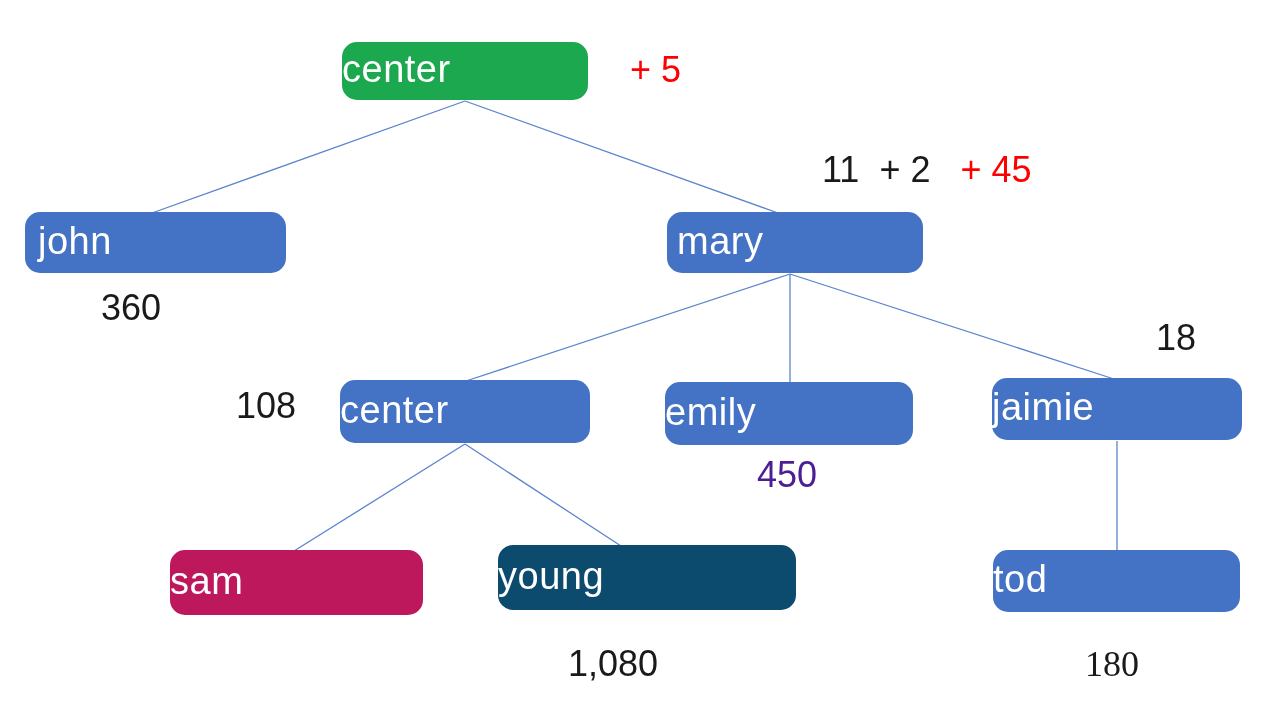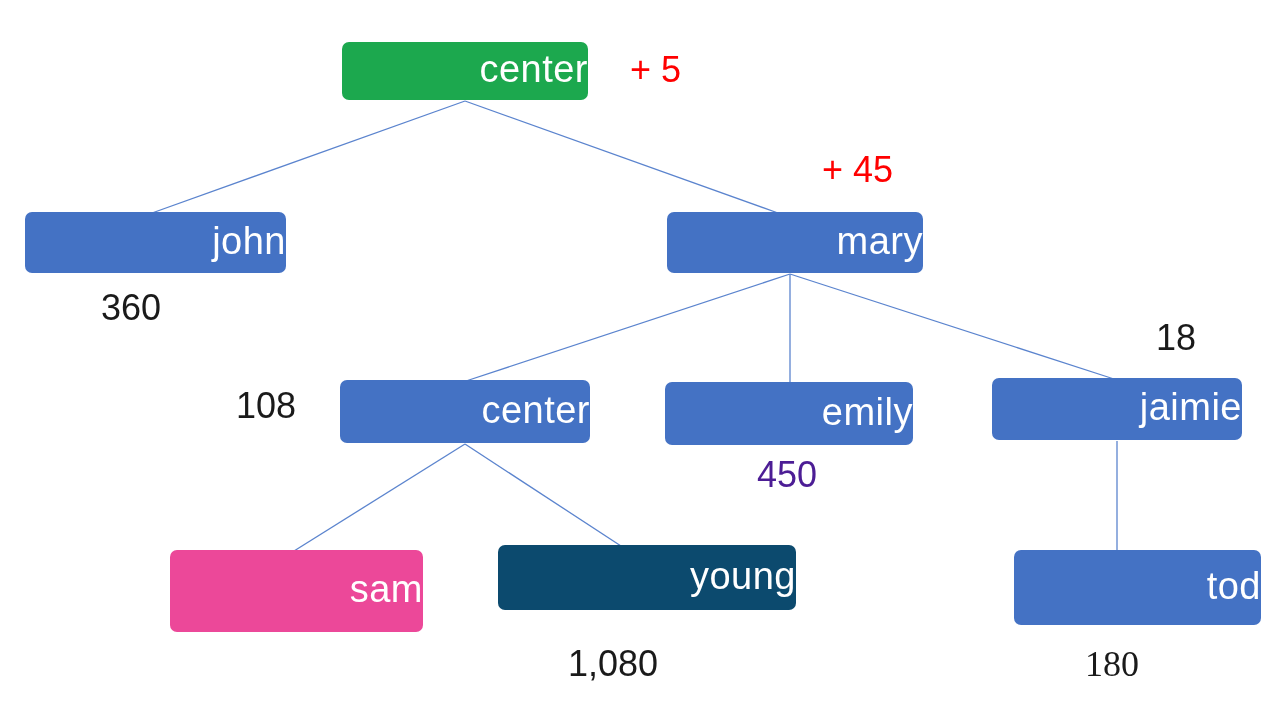--- a/index.html
+++ b/index.html
@@ -19,22 +19,22 @@
     position: absolute;
     left: 0; top: 0;
     width: 1280px;
     height: 708px;
     pointer-events: none;
   }
   .node {
     position: absolute;
     display: flex;
     align-items: center;
-    justify-content: flex-end;
-    border-radius: 7px;
+    justify-content: flex-start;
+    border-radius: 15px;
     color: #ffffff;
     font-size: 38px;
     line-height: 1;
     letter-spacing: 0.5px;
   }
   .node .node-label {
     transform: translateY(-2px);
   }
   .annotation {
     position: absolute;
@@ -71,33 +71,33 @@
       </div>
       <div class="node" style="left: 340px; top: 380px; width: 250px; height: 63px; background: rgb(68, 114, 196); color: rgb(255, 255, 255);">
         <span class="node-label">center</span>
       </div>
       <div class="node" style="left: 665px; top: 382px; width: 248px; height: 63px; background: rgb(68, 114, 196); color: rgb(255, 255, 255);">
         <span class="node-label">emily</span>
       </div>
       <div class="node" style="left: 992px; top: 378px; width: 250px; height: 62px; background: rgb(68, 114, 196); color: rgb(255, 255, 255);">
         <span class="node-label">jaimie</span>
       </div>
-      <div class="node" style="left: 170px; top: 550px; width: 253px; height: 82px; background: #ec4899; color: rgb(255, 255, 255);">
+      <div class="node" style="left: 170px; top: 550px; width: 253px; height: 65px; background: #be185d; color: rgb(255, 255, 255);">
         <span class="node-label">sam</span>
       </div>
       <div class="node" style="left: 498px; top: 545px; width: 298px; height: 65px; background: #0c4a6e; color: rgb(255, 255, 255);">
         <span class="node-label">young</span>
       </div>
-      <div class="node" style="left: 993px; top: 550px; width: 247px; height: 75px; background: rgb(68, 114, 196); color: rgb(255, 255, 255); margin-left: 21px;">
+      <div class="node" style="left: 993px; top: 550px; width: 247px; height: 62px; background: rgb(68, 114, 196); color: rgb(255, 255, 255);">
         <span class="node-label">tod</span>
       </div>
     </div>
   <div id="annotation-layer">
       <div class="annotation" style="left: 630px; top: 52px; gap: 8px;"><span style="color: rgb(255, 0, 0);">+ 5</span></div>
-      <div class="annotation" style="left: 822px; top: 152px; gap: 30px;"><span style="color: rgb(255, 0, 0);">+ 45</span></div>
+      <div class="annotation" style="left: 822px; top: 152px; gap: 30px;"><span style="color: rgb(26, 26, 26);">11  + 2</span><span style="color: rgb(255, 0, 0);">+ 45</span></div>
       <div class="annotation" style="left: 101px; top: 290px; gap: 0px;"><span style="color: rgb(26, 26, 26);">360</span></div>
       <div class="annotation" style="left: 236px; top: 388px; gap: 0px;"><span style="color: rgb(26, 26, 26);">108</span></div>
       <div class="annotation" style="left: 1156px; top: 320px; gap: 0px;"><span style="color: rgb(26, 26, 26);">18</span></div>
       <div class="annotation" style="left: 757px; top: 457px; gap: 0px;"><span style="color: #4c1d95;">450</span></div>
       <div class="annotation" style="left: 568px; top: 646px; gap: 0px;"><span style="color: rgb(26, 26, 26);">1,080</span></div>
       <div class="annotation" style="left: 1085px; top: 646px; gap: 0px;"><span style="color: rgb(26, 26, 26); font-family: Liberation Serif, serif;">180</span></div>
     </div>
 </div>
 
 </body></html>

